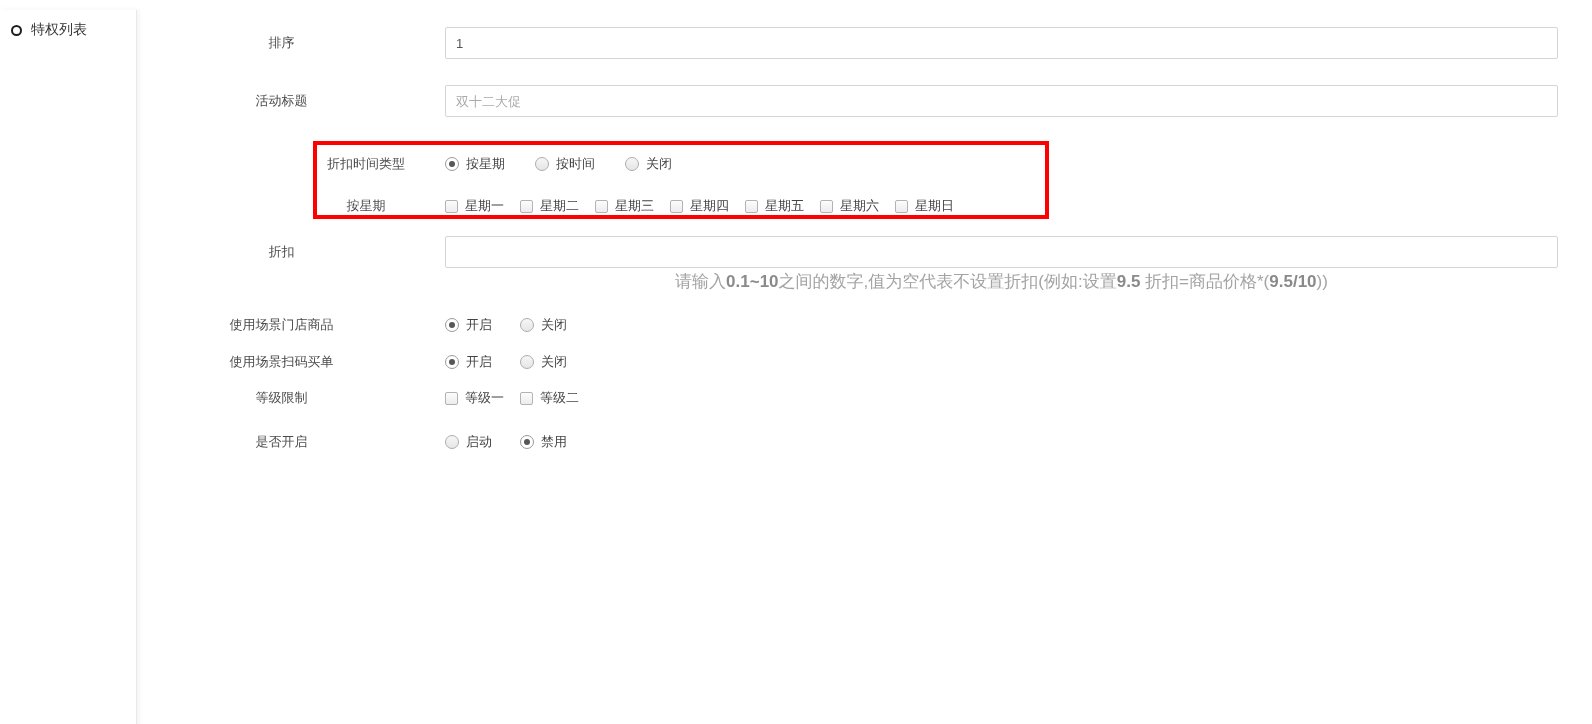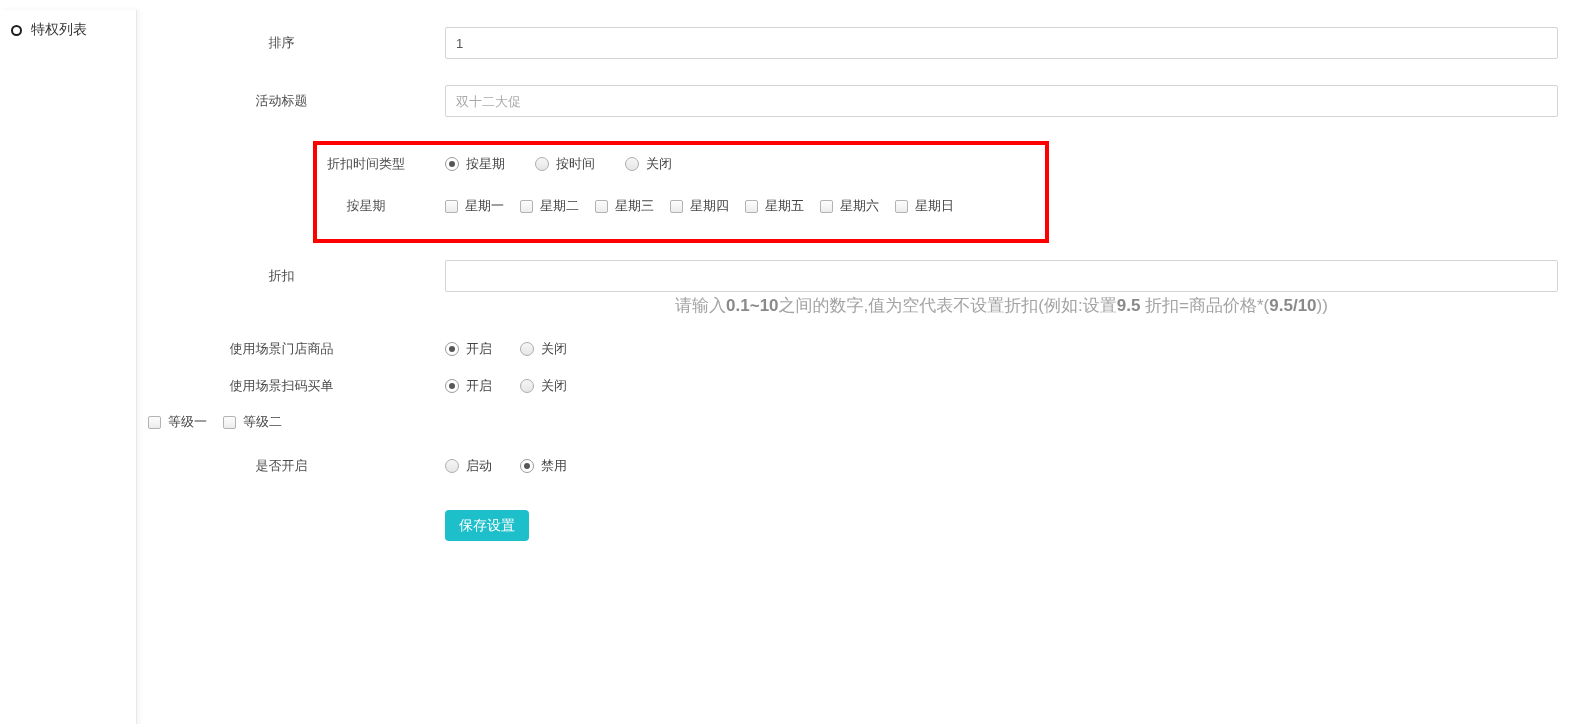--- a/index.html
+++ b/index.html
@@ -72,21 +72,21 @@
     border-radius: 50%; background: #575757;
   }
   .checkbox {
     width: 13px; height: 13px; border: 1px solid #b3b3b3; border-radius: 2px;
     background: linear-gradient(#fdfdfd, #ececec); display: inline-block; flex: 0 0 auto;
   }
 
   
   .annotation-box {
     margin-top: 24px; margin-left: 165px; width: 736px;
-    border: 4px solid #ff0000; padding: 10px 0 24px 0;
+    border: 4px solid #ff0000; padding: 10px 0 0 0;
   }
   .annotation-box .flabel { width: 98px; min-width: 98px; }
   .annotation-box .frow { padding-right: 0; }
   .row-gap { height: 24px; }
 
   .m26 { margin-top: 26px; }
   .m20 { margin-top: 20px; }
   .m19 { margin-top: 19px; }
   .m18 { margin-top: 18px; }
   .m17 { margin-top: 17px; }
@@ -214,20 +214,21 @@
           <span>开启</span>
         </label>
         <label class="opt">
           <span class="radio"></span>
           <span>关闭</span>
         </label>
       </div>
     </div>
 
     <div class="frow center m18">
+      <div class="flabel">等级限制</div>
       <div class="fcontrol opts check-group">
         <label class="opt">
           <span class="checkbox"></span>
           <span>等级一</span>
         </label>
         <label class="opt">
           <span class="checkbox"></span>
           <span>等级二</span>
         </label>
       </div>
@@ -241,21 +242,15 @@
           <span class="radio"></span>
           <span>启动</span>
         </label>
         <label class="opt">
           <span class="radio checked"></span>
           <span>禁用</span>
         </label>
       </div>
     </div>
 
-    <div class="frow m35">
-      <div class="flabel"></div>
-      <div class="fcontrol">
-        <button class="save-btn">保存设置</button>
-      </div>
-    </div>
 
   </div>
 </div>
 
 </body></html>

